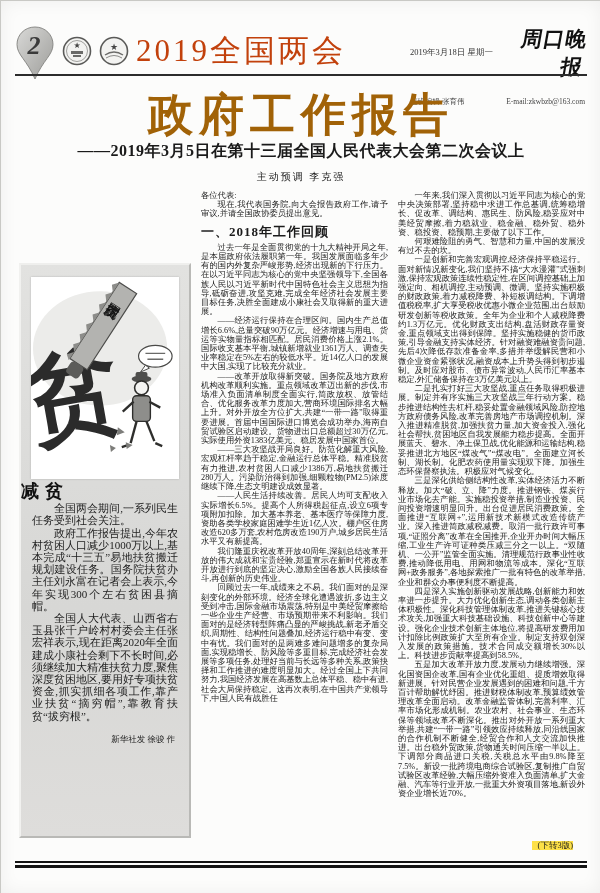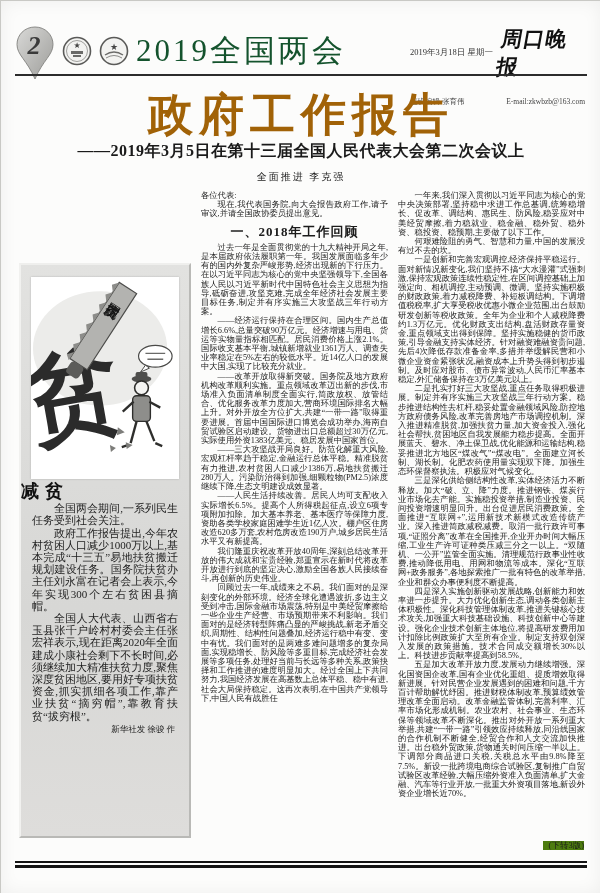--- a/index.html
+++ b/index.html
@@ -5,54 +5,54 @@
   html,body{margin:0;padding:0;background:#e8e7e4;}
   .page{position:relative;width:600px;height:893px;margin:0 auto;background:#fcfcfb;
         border:1px solid #c9c9c5;box-shadow:inset 0 0 18px rgba(0,0,0,.06);overflow:hidden;
         font-family:"Liberation Serif","DejaVu Serif",serif;color:#1c1c1c;}
   
   .hdr{position:absolute;top:20px;left:14px;right:14px;height:50px;}
   .hdr-left{position:absolute;left:0;top:0;display:flex;align-items:center;gap:7px;}
   .pin{width:40px;height:56px;margin-top:4px;}
   .pin text{font:italic 700 26px "Liberation Serif",serif;fill:#3a3a3a;}
   .emblem{width:30px;height:30px;}
-  .sec-title{font-size:31px;letter-spacing:3px;color:#14532d;font-family:"Liberation Serif",serif;}
+  .sec-title{font-size:31px;letter-spacing:3px;color:#c2410c;font-family:"Liberation Serif",serif;}
   .hdr-right{position:absolute;right:2px;top:4px;width:175px;}
-  .hdr-right .row1{display:flex;align-items:center;justify-content:flex-end;gap:6px;}
+  .hdr-right .row1{display:flex;align-items:center;justify-content:flex-end;gap:6px;text-align:right;}
   .date-line{font-size:8.5px;color:#333;white-space:nowrap;}
   .masthead{font-size:21px;font-weight:900;transform:skewX(-10deg);letter-spacing:1px;color:#111;
             font-family:"Liberation Serif",serif;}
   .hdr-right .row2{display:flex;justify-content:space-between;margin-top:16px;font-size:7.5px;color:#444;}
   .hdr-rule{position:absolute;top:73px;left:14px;right:14px;height:0;border-top:2px solid #2c2c2c;}
   
   .headline{position:absolute;top:84px;left:0;right:0;text-align:center;font-size:45px;font-weight:900;
             letter-spacing:6px;color:#a16207;}
   .subtitle{position:absolute;top:140px;left:0;right:0;text-align:center;font-size:16px;font-weight:600;
             letter-spacing:.5px;color:#1a1a1a;}
   .byline{position:absolute;top:169px;left:0;right:0;text-align:center;font-size:10px;color:#222;
           letter-spacing:2px;}
   
   .cols{position:absolute;top:190px;left:18px;right:16px;bottom:44px;display:flex;gap:10px;}
   .col{flex:1;overflow:hidden;font-size:8.3px;line-height:9.2px;text-align:justify;color:#1b1b1b;}
   .col p{margin:0;text-indent:2em;}
   .salutation{text-indent:0 !important;}
-  .sec-head{font-size:13px;font-weight:700;text-align:center;margin:8px 0 7px;letter-spacing:1px;text-indent:0;}
+  .sec-head{font-size:13px;font-weight:700;margin:8px 0 7px;letter-spacing:1px;text-indent:0;}
   .col-right{position:relative;}
-  .cont-note{position:absolute;right:1px;bottom:0;background:#4d7c0f;padding-left:6px;font-size:8.5px;}
+  .cont-note{position:absolute;right:12px;bottom:0;background:#fde047;padding-left:6px;font-size:8.5px;}
   
   .sidebar{flex:0 0 172px;overflow:hidden;}
   .panel{margin-top:72px;height:575px;background:linear-gradient(180deg,#e2e2e0 0%,#d7d7d5 60%,#dedddb 100%);
          border-left:2px solid #f1f1ef;border-top:2px solid #efefed;
          border-right:2px solid #b9b9b6;border-bottom:2px solid #b9b9b6;box-sizing:border-box;}
   .cartoon{margin:12px 10px 6px;background:#fff;height:202px;box-shadow:0 0 2px rgba(0,0,0,.2);}
   .cartoon svg{width:100%;height:100%;}
   .sb-title{font-size:18px;font-weight:900;letter-spacing:6px;margin:8px 0 6px;color:#111;}
   .sb-text{margin:0 11px;font-size:11px;line-height:12.2px;text-align:justify;color:#1d1d1d;}
   .sb-text p{margin:0;text-indent:2em;}
-  .credit{margin:3px 14px 0;text-align:right;font-size:8.5px;color:#222;}
+  .credit{margin:13px 14px 0;text-align:right;font-size:8.5px;color:#222;}
   
   .foot-rule{position:absolute;left:14px;right:14px;bottom:26px;height:7px;box-sizing:border-box;
              border-top:2px solid #141414;border-bottom:3px solid #141414;}
 </style>
 </head>
 <body>
 
 <div class="page">
 
   <div class="hdr">
@@ -90,21 +90,21 @@
       <div class="row2">
         <span>值班编辑 张育伟</span>
         <span>E-mail:zkwbzb@163.com</span>
       </div>
     </div>
   </div>
   <div class="hdr-rule"></div>
 
   <div class="headline">政府工作报告</div>
   <div class="subtitle">——2019年3月5日在第十三届全国人民代表大会第二次会议上</div>
-  <div class="byline">全面推进 李克强</div>
+  <div class="byline">主动预调 李克强</div>
 
   <div class="cols">
 
     <div class="col sidebar">
       <div class="panel">
         <div class="cartoon">
           <svg viewBox="0 0 150 200">
             <rect x="0" y="0" width="150" height="200" fill="#ffffff"></rect>
             <ellipse cx="70" cy="70" rx="68" ry="58" fill="#ececea"></ellipse>
             <text x="48" y="150" text-anchor="middle" font-size="96" font-weight="bold" fill="#2b2b2b" transform="rotate(-10 48 150)">贫</text>
@@ -146,21 +146,21 @@
           </div>
         <div class="credit">新华社发 徐骏 作</div>
       </div>
     </div>
 
     <div class="col">
       <p class="salutation">各位代表:</p>
       <p>现在,我代表国务院,向大会报告政府工作,请予审议,并请全国政协委员提出意见。</p>
       <div class="sec-head">一、2018年工作回顾</div>
       <div>
-          <p>过去一年是全面贯彻党的十九大精神开局之年,是本届政府依法履职第一年。我国发展面临多年少有的国内外复杂严峻形势,经济出现新的下行压力。在以习近平同志为核心的党中央坚强领导下,全国各族人民以习近平新时代中国特色社会主义思想为指导,砥砺奋进,攻坚克难,完成全年经济社会发展主要目标任务,制定并有序实施三大攻坚战三年行动方案。</p>
+          <p>过去一年是全面贯彻党的十九大精神开局之年,是本届政府依法履职第一年。我国发展面临多年少有的国内外复杂严峻形势,经济出现新的下行压力。在以习近平同志为核心的党中央坚强领导下,全国各族人民以习近平新时代中国特色社会主义思想为指导,砥砺奋进,攻坚克难,完成全年经济社会发展主要目标任务,决胜全面建成小康社会又取得新的重大进展。</p>
           <p>——经济运行保持在合理区间。国内生产总值增长6.6%,总量突破90万亿元。经济增速与用电、货运等实物量指标相匹配。居民消费价格上涨2.1%。国际收支基本平衡,城镇新增就业1361万人、调查失业率稳定在5%左右的较低水平。近14亿人口的发展中大国,实现了比较充分就业。</p>
           <p>——改革开放取得新突破。国务院及地方政府机构改革顺利实施。重点领域改革迈出新的步伐,市场准入负面清单制度全面实行,简政放权、放管结合、优化服务改革力度加大,营商环境国际排名大幅上升。对外开放全方位扩大,共建“一带一路”取得重要进展。首届中国国际进口博览会成功举办,海南自贸试验区启动建设。货物进出口总额超过30万亿元,实际使用外资1383亿美元、稳居发展中国家首位。</p>
           <p>——三大攻坚战开局良好。防范化解重大风险,宏观杠杆率趋于稳定,金融运行总体平稳。精准脱贫有力推进,农村贫困人口减少1386万,易地扶贫搬迁280万人。污染防治得到加强,细颗粒物(PM2.5)浓度继续下降,生态文明建设成效显著。</p>
           <p>——人民生活持续改善。居民人均可支配收入实际增长6.5%。提高个人所得税起征点,设立6项专项附加扣除。加大基本养老、基本医疗等保障力度,资助各类学校家庭困难学生近1亿人次。棚户区住房改造620多万套,农村危房改造190万户,城乡居民生活水平又有新提高。</p>
           <p>我们隆重庆祝改革开放40周年,深刻总结改革开放的伟大成就和宝贵经验,郑重宣示在新时代将改革开放进行到底的坚定决心,激励全国各族人民接续奋斗,再创新的历史伟业。</p>
           <p>回顾过去一年,成绩来之不易。我们面对的是深刻变化的外部环境。经济全球化遭遇波折,多边主义受到冲击,国际金融市场震荡,特别是中美经贸摩擦给一些企业生产经营、市场预期带来不利影响。我们面对的是经济转型阵痛凸显的严峻挑战,新老矛盾交织,周期性、结构性问题叠加,经济运行稳中有变、变中有忧。我们面对的是两难多难问题增多的复杂局面,实现稳增长、防风险等多重目标,完成经济社会发展等多项任务,处理好当前与长远等多种关系,政策抉择和工作推进的难度明显加大。经过全国上下共同努力,我国经济发展在高基数上总体平稳、稳中有进,社会大局保持稳定。这再次表明,在中国共产党领导下,中国人民有战胜任</p>
         </div>
     </div>
 
     <div class="col col-right">

